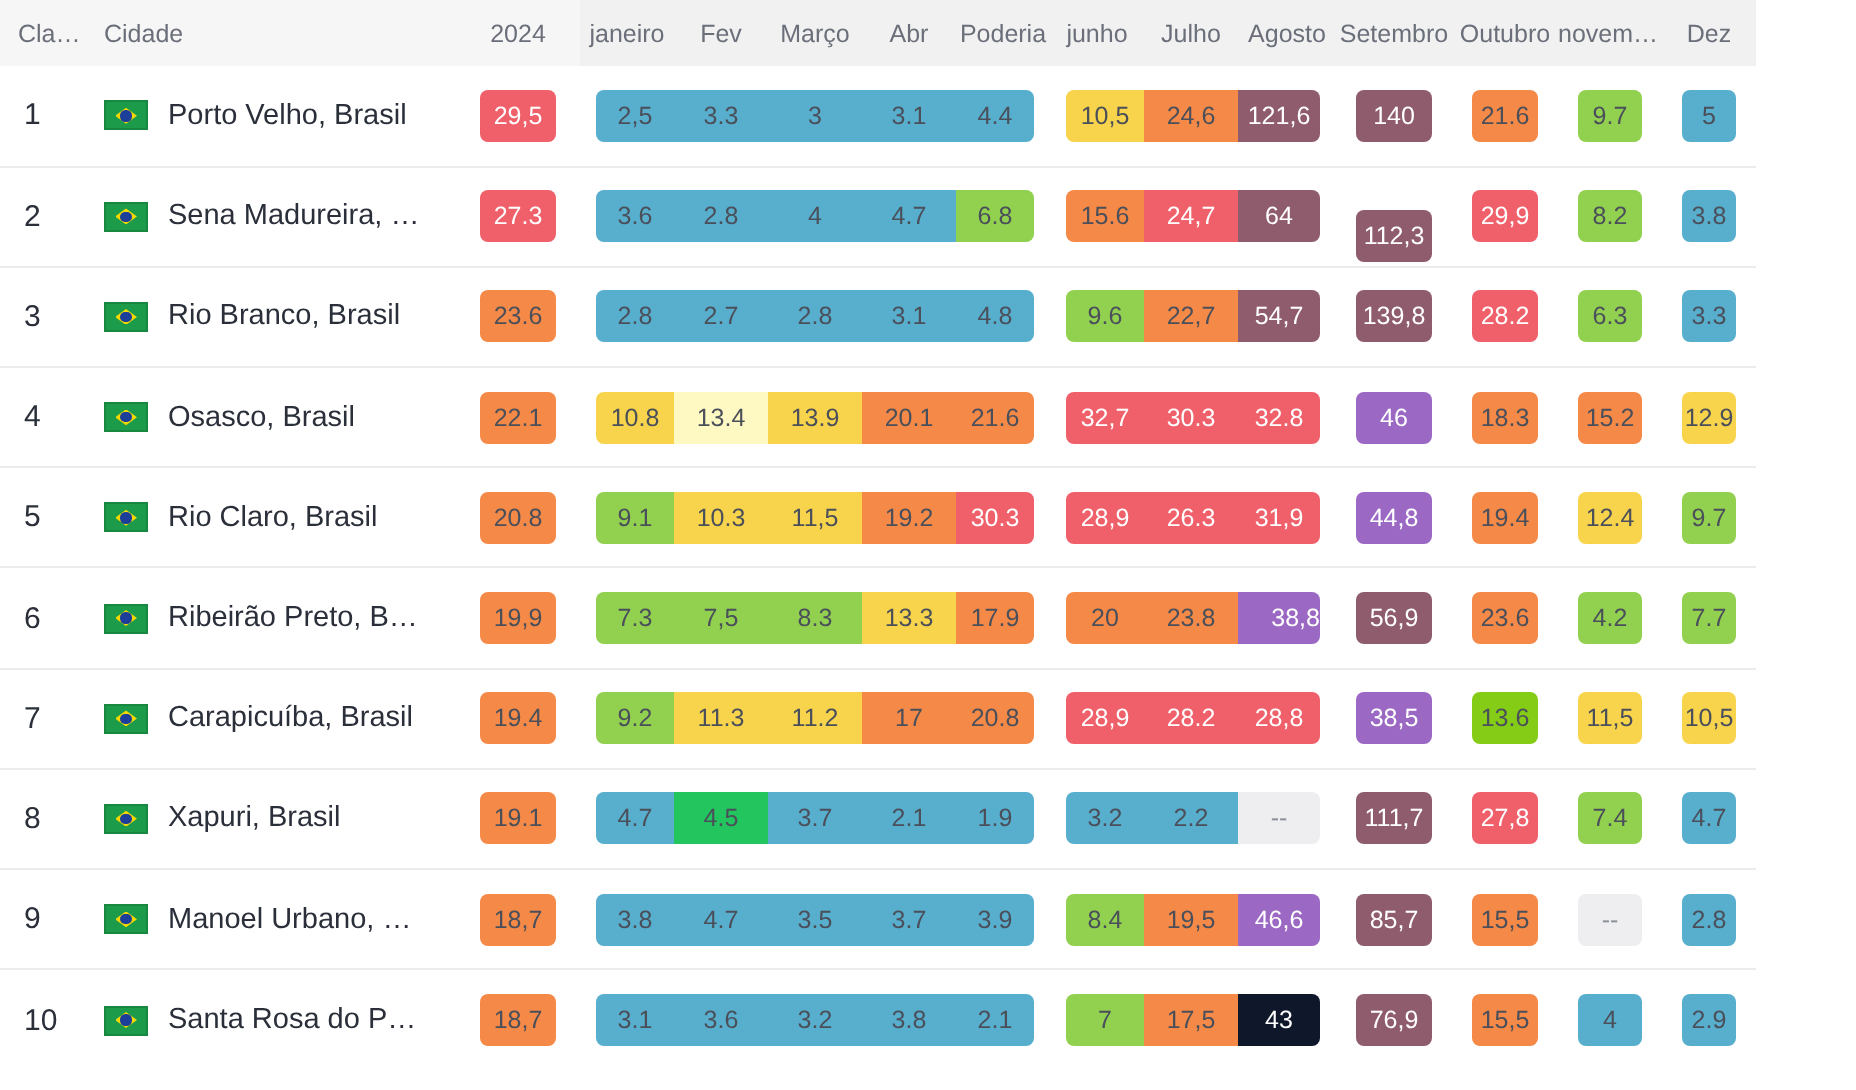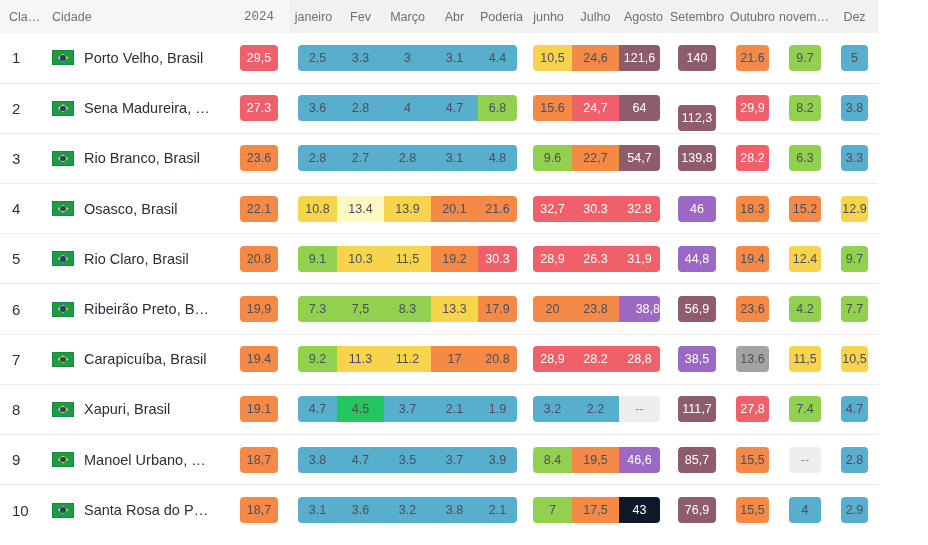--- a/index.html
+++ b/index.html
@@ -51,21 +51,20 @@
   th.h-city {
     background: #f6f6f6;
     text-align: left;
     padding-left: 6px;
     width: 182px;
   }
   th.h-year {
     background: #f6f6f6;
     text-align: center;
     width: 62px;
-    font-family: Liberation Mono, monospace;
   }
   th.h-month {
     text-align: center;
   }
 
   
   tbody tr {
     height: 50.2px;
   }
   tbody tr + tr td {
@@ -554,21 +553,21 @@
           <td class="c-val g-mid">
             <span class="chip dark" style="background: rgb(240, 96, 106);">28.2</span>
           </td>
           <td class="c-val g-end">
             <span class="chip dark" style="background: rgb(240, 96, 106);">28,8</span>
           </td>
           <td class="c-val g-solo">
             <span class="chip dark" style="background: rgb(155, 105, 196);">38,5</span>
           </td>
           <td class="c-val g-solo">
-            <span class="chip" style="background: #a3a3a3;">13.6</span>
+            <span class="chip" style="background: #84cc16;">13.6</span>
           </td>
           <td class="c-val g-solo">
             <span class="chip" style="background: rgb(248, 212, 76);">11,5</span>
           </td>
           <td class="c-val g-solo">
             <span class="chip" style="background: rgb(248, 212, 76);">10,5</span>
           </td>
         </tr>
         <tr>
           <td class="c-rank">8</td>

